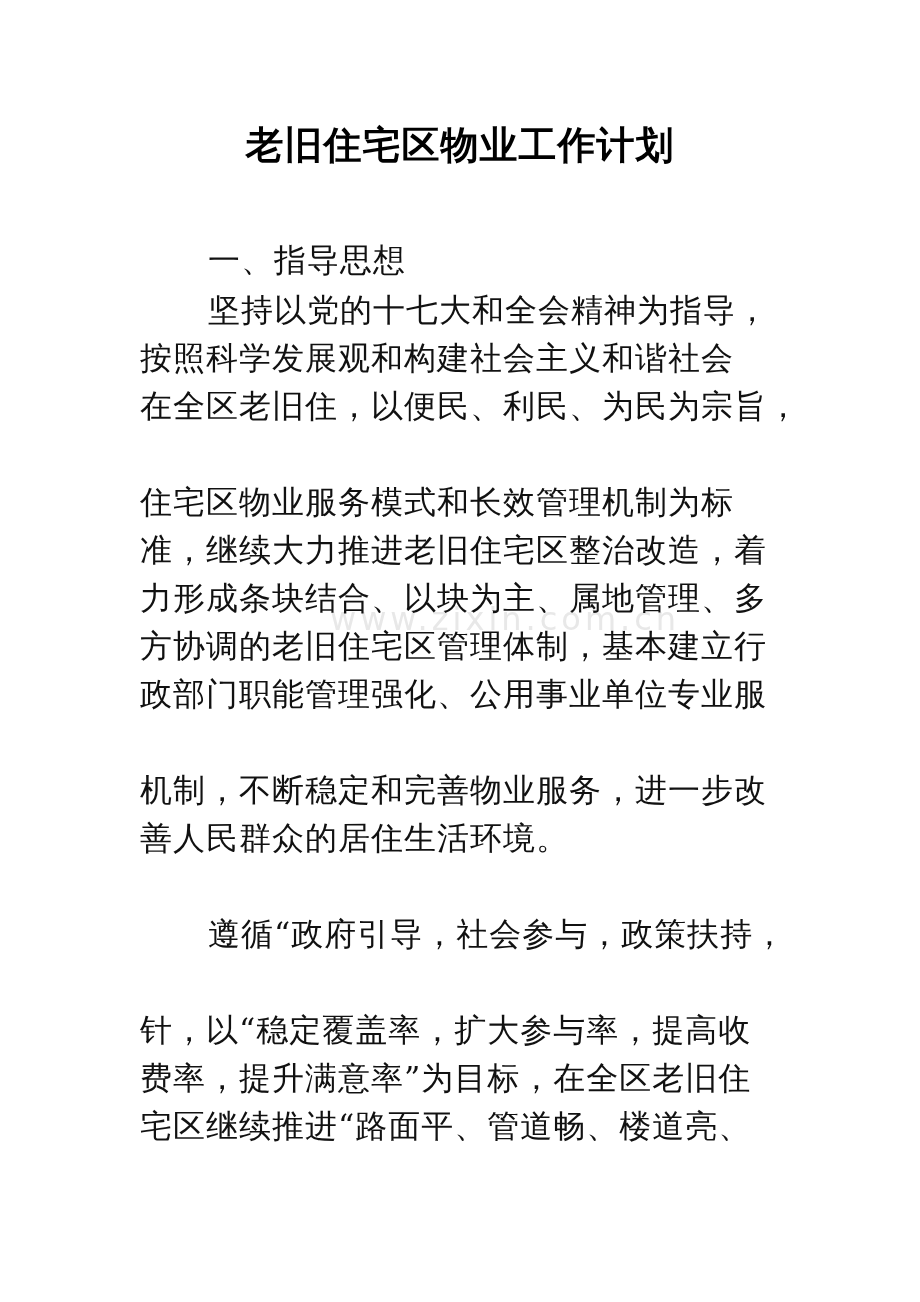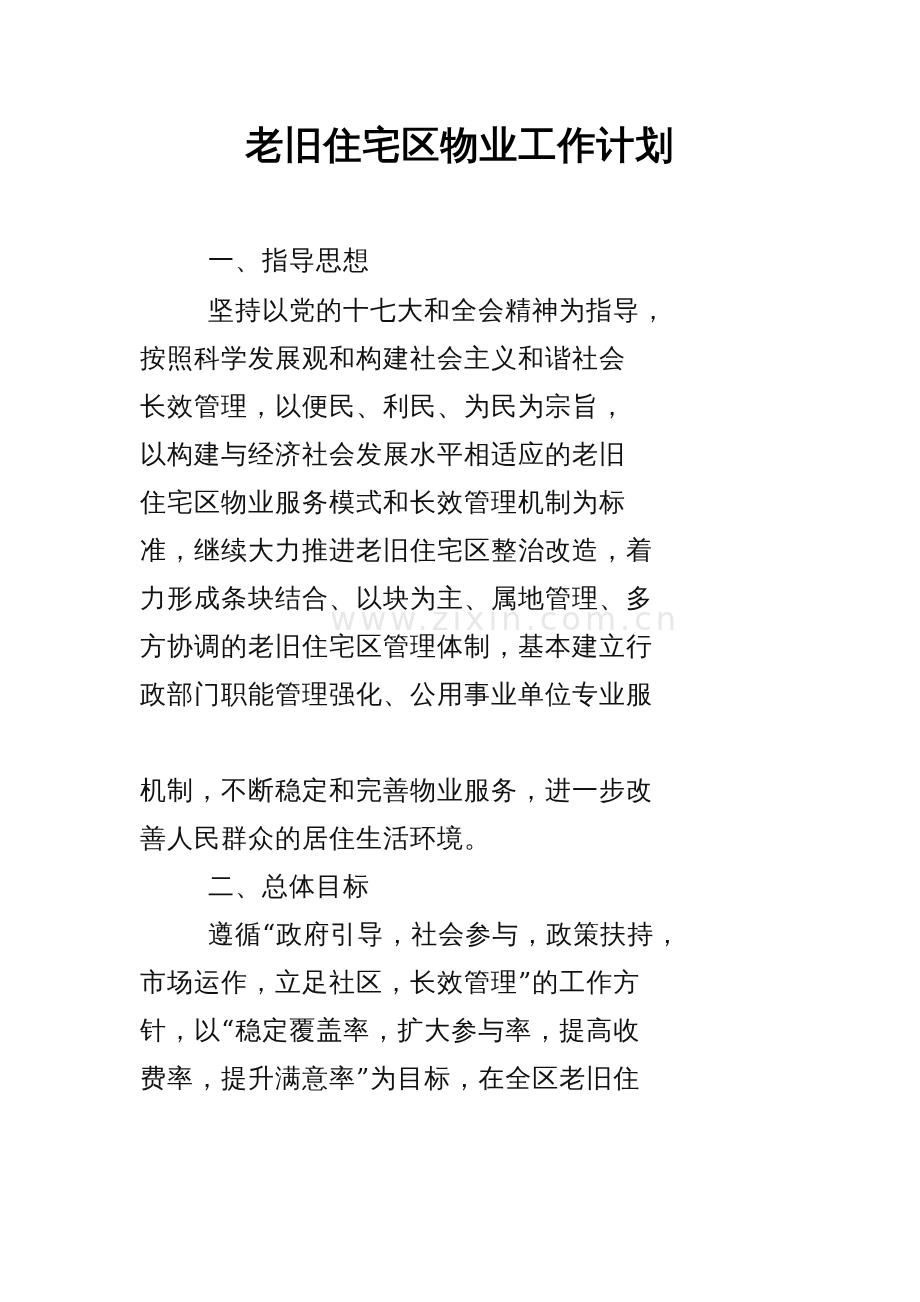--- a/index.html
+++ b/index.html
@@ -2,44 +2,42 @@
 <html><head>
 <meta charset="utf-8">
 <style>
   html, body { margin: 0; padding: 0; background: #ffffff; }
   body { width: 920px; height: 1302px; position: relative; overflow: hidden;
          font-family: "DejaVu Serif", "Liberation Serif", serif; color: #111; }
   .page { position: absolute; left: 0; top: 0; width: 920px; height: 1302px; }
   .title { position: absolute; left: 0; width: 920px; top: 120px; text-align: center;
            font-family: "DejaVu Sans", "Liberation Sans", sans-serif; font-weight: bold;
            font-size: 38px; letter-spacing: 1px; color: #000; }
-  .line { position: absolute; left: 140px; font-size: 26px; line-height: 40px;
+  .line { position: absolute; left: 140px; font-size: 32px; line-height: 40px;
           white-space: nowrap; letter-spacing: 1px; }
   .indent { left: 208px; }
   .watermark { position: absolute; left: 330px; top: 600px; font-family: "DejaVu Sans", sans-serif;
                font-size: 32px; color: #e8e8e8; letter-spacing: 4px; z-index: 0; }
   .line, .title { z-index: 1; }
 </style>
 </head>
 <body>
 
 <div class="page">
   <div class="watermark">www.zixin.com.cn</div>
   <div class="title">老旧住宅区物业工作计划</div>
 
   <div class="line indent" style="top:240px">一、指导思想</div>
   <div class="line" style="top:338px">按照科学发展观和构建社会主义和谐社会</div>
   <div class="line indent" style="top:290px">坚持以党的十七大和全会精神为指导，</div>
-  <div class="line" style="top:386px">长效管理，以便民、利民、为民为宗旨，</div>
-  <div class="line" style="top:434px">以构建与经济社会发展水平相适应的老旧</div>
+  <div class="line" style="top:386px">在全区老旧住，以便民、利民、为民为宗旨，</div>
   <div class="line" style="top:482px">住宅区物业服务模式和长效管理机制为标</div>
   <div class="line" style="top:530px">准，继续大力推进老旧住宅区整治改造，着</div>
   <div class="line" style="top:578px">力形成条块结合、以块为主、属地管理、多</div>
   <div class="line" style="top:626px">方协调的老旧住宅区管理体制，基本建立行</div>
   <div class="line" style="top:674px">政部门职能管理强化、公用事业单位专业服</div>
   <div class="line" style="top:770px">机制，不断稳定和完善物业服务，进一步改</div>
   <div class="line" style="top:818px">善人民群众的居住生活环境。</div>
-  <div class="line indent" style="top:866px">二、总体目标</div>
   <div class="line indent" style="top:914px">遵循“政府引导，社会参与，政策扶持，</div>
-  <div class="line" style="top:962px">市场运作，立足社区，长效管理”的工作方</div>
   <div class="line" style="top:1010px">针，以“稳定覆盖率，扩大参与率，提高收</div>
   <div class="line" style="top:1058px">费率，提升满意率”为目标，在全区老旧住</div>
+  <div class="line" style="top:1106px">宅区继续推进“路面平、管道畅、楼道亮、</div>
 </div>
 
 </body></html>

